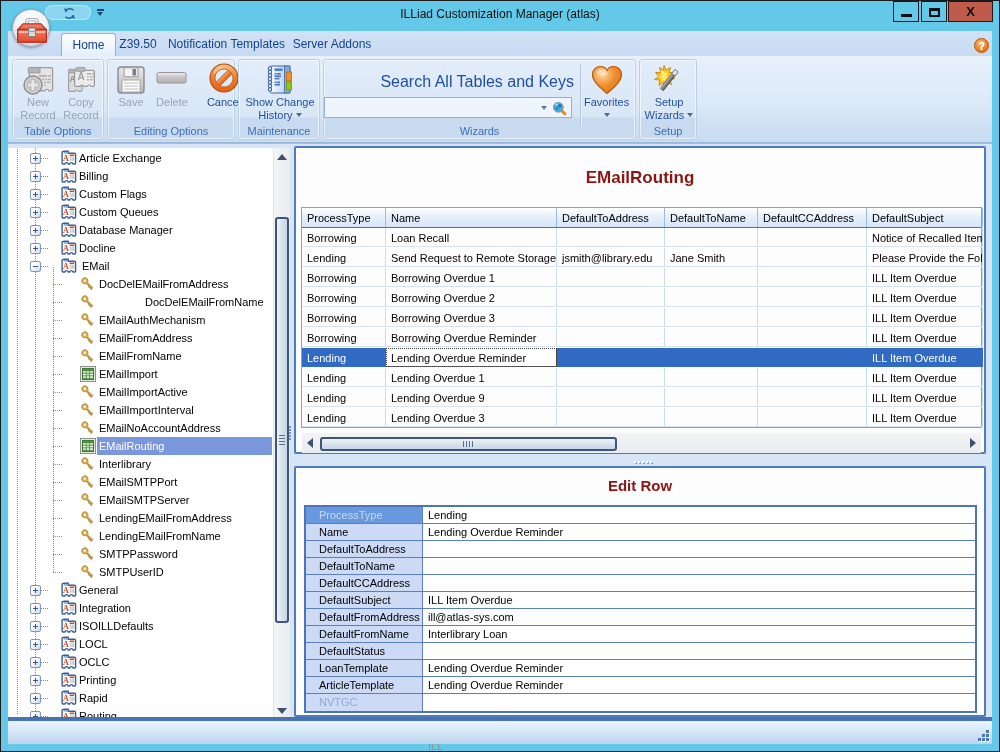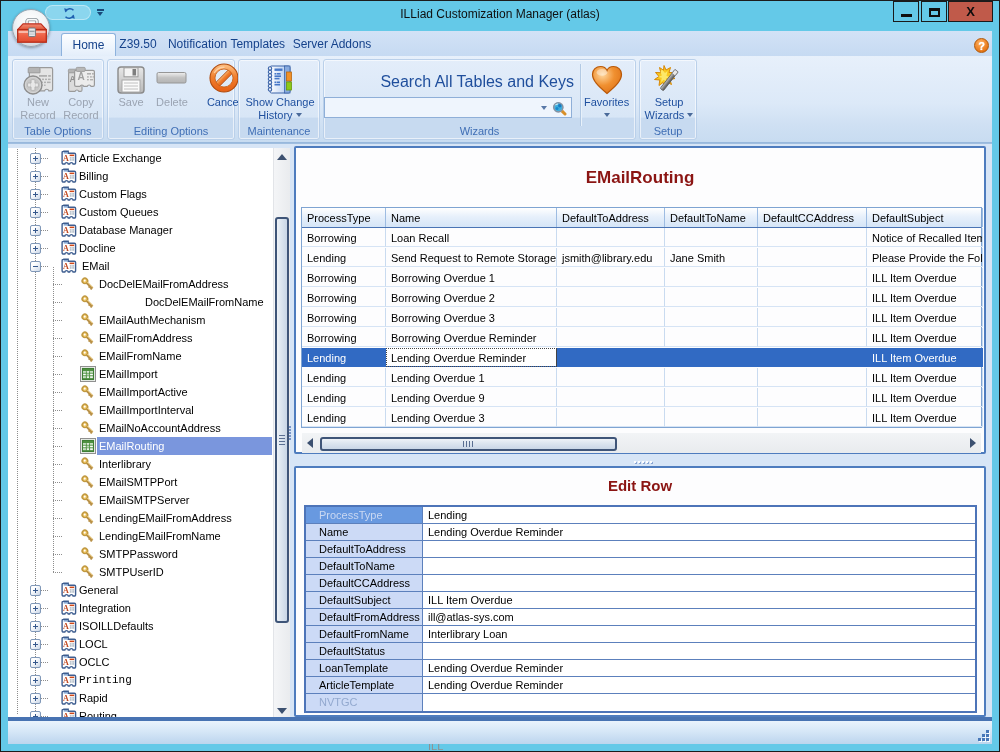--- a/index.html
+++ b/index.html
@@ -875,21 +875,21 @@
 <rect x="2.6" y="2" width="4.2" height="1.6" fill="#88aad4"></rect>
 <text x="5" y="10.6" font-family="Liberation Serif" font-size="8" font-weight="bold" fill="#c04820" text-anchor="middle">A</text>
 <rect x="8.6" y="4.6" width="4.6" height="1.5" fill="#d04818"></rect>
 <g fill="#90a0b0">
 <rect x="8.8" y="7.4" width="1.8" height="1.1"></rect>
                 <rect x="11.2" y="7.4" width="2" height="1.1"></rect>
 <rect x="8.8" y="9.4" width="1.8" height="1.1"></rect>
                 <rect x="11.2" y="9.4" width="2" height="1.1"></rect>
 </g>
             </svg></div>
-          <div class="tlabel" style="left:71px;font-family:Liberation Mono, monospace;">Printing</div>
+          <div class="tlabel" style="left:71px;">Printing</div>
         </div>
 <div class="trow" style="top:688px;">
           <div class="pmbox" style="left:22px;">
             <i class="pmh"></i>
             <i class="pmv"></i>
           </div>
           <div style="position:absolute;left:53px;top:1px;width:16px;height:16px;"><svg width="16" height="16" viewBox="0 0 16 16" style="">
 <path d="M2.2 1.2 h5 v2 h6.2 a1.2 1.2 0 0 1 1.2 1.2 v8.4 a1.2 1.2 0 0 1 -1.2 1.2 h-1.3 a1.8 1.8 0 0 0 -3.5 0 h-1.3 a1.8 1.8 0 0 0 -3.5 0 h-1.5 a1.2 1.2 0 0 1 -1.2 -1.2 v-10.4 a1.2 1.2 0 0 1 1.2 -1.2 z" fill="#ffffff" stroke="#3e5e90" stroke-width="1.4"></path>
 <rect x="2.6" y="2" width="4.2" height="1.6" fill="#88aad4"></rect>
 <text x="5" y="10.6" font-family="Liberation Serif" font-size="8" font-weight="bold" fill="#c04820" text-anchor="middle">A</text>

